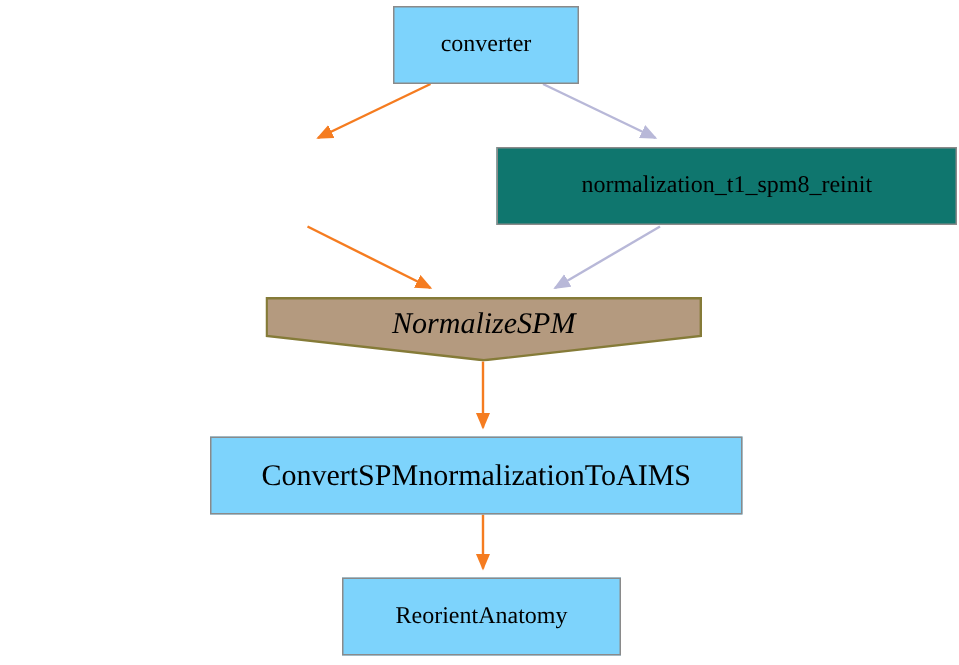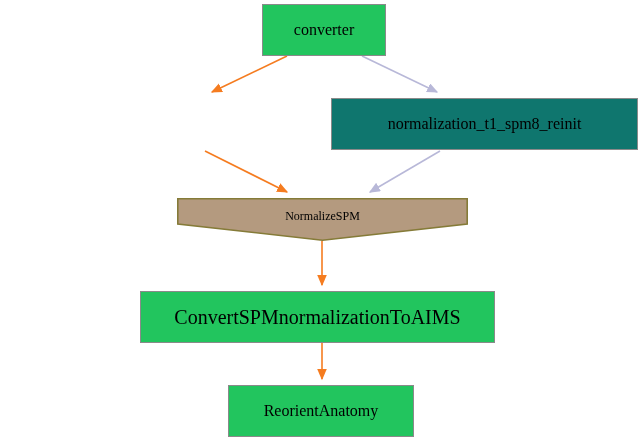--- a/index.html
+++ b/index.html
@@ -33,21 +33,21 @@
     justify-content: center;
     text-align: center;
     color: #000000;
     line-height: 1.05;
     white-space: nowrap;
   }
   .node-box {
     border: 1px solid #8a8a8a;
   }
   .fill-green {
-    background: #22c55e;
+    background: #7dd3fc;
   }
   .fill-darkgreen {
     background: #0f766e;
   }
   .node-hex {
     background: transparent;
     border: none;
   }
   .hex-shape {
     position: absolute;
@@ -103,21 +103,21 @@
 
   <div class="node node-box fill-green" style="left:262px; top:4px; width:124px; height:52px; font-size:16px;">
     <span>converter</span>
   </div>
 
 
   <div class="node node-box fill-darkgreen" style="left:331px; top:98px; width:307px; height:52px; font-size:16px;">
     <span>normalization_t1_spm8_reinit</span>
   </div>
 
-  <div class="node node-hex" style="left:177px; top:198px; width:291px; height:43px; font-size:12px;">
+  <div class="node node-hex" style="left:177px; top:198px; width:291px; height:43px; font-size:20px;font-style:italic;">
     <svg class="hex-shape" viewBox="0 0 291 43" preserveAspectRatio="none" xmlns="http://www.w3.org/2000/svg">
       <polygon points="0.8,0.8 290.2,0.8 290.2,26 145.5,42.2 0.8,26" fill="#b49a7f" stroke="#857b38" stroke-width="1.6"></polygon>
     </svg>
     <span class="hex-label" style="margin-top:-6px;">NormalizeSPM</span>
   </div>
 
   <div class="node node-box fill-green" style="left:140px; top:291px; width:355px; height:52px; font-size:20px;">
     <span>ConvertSPMnormalizationToAIMS</span>
   </div>
 

